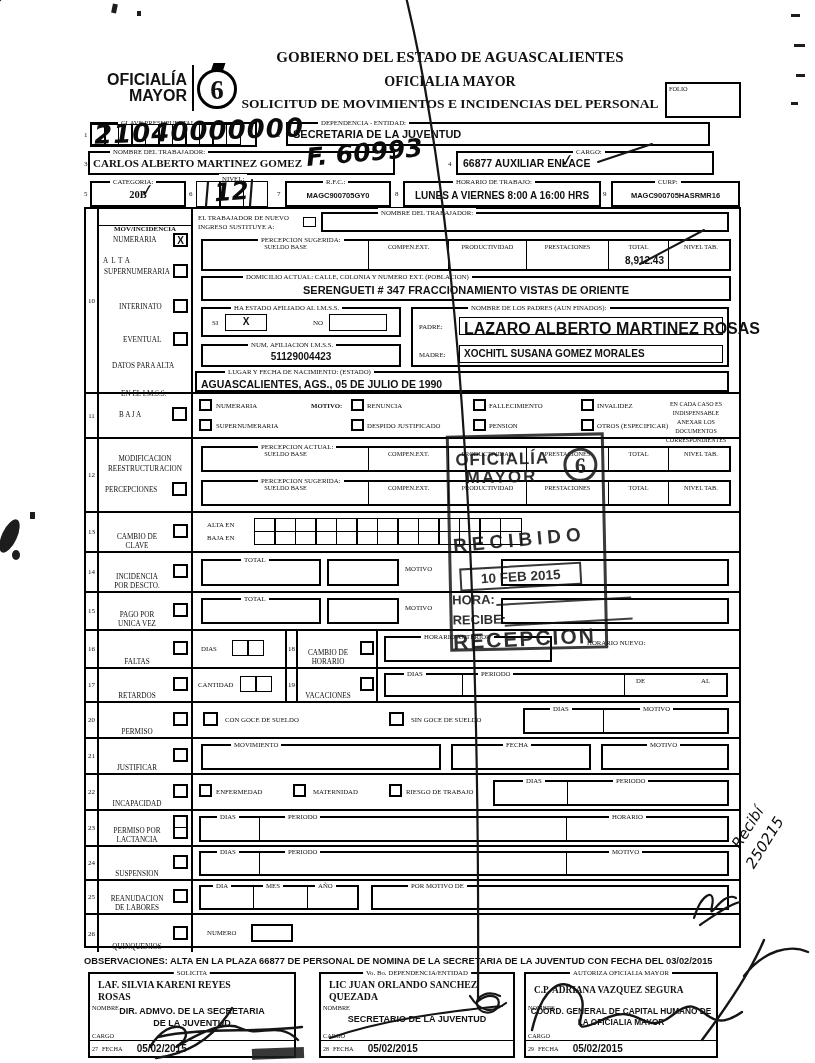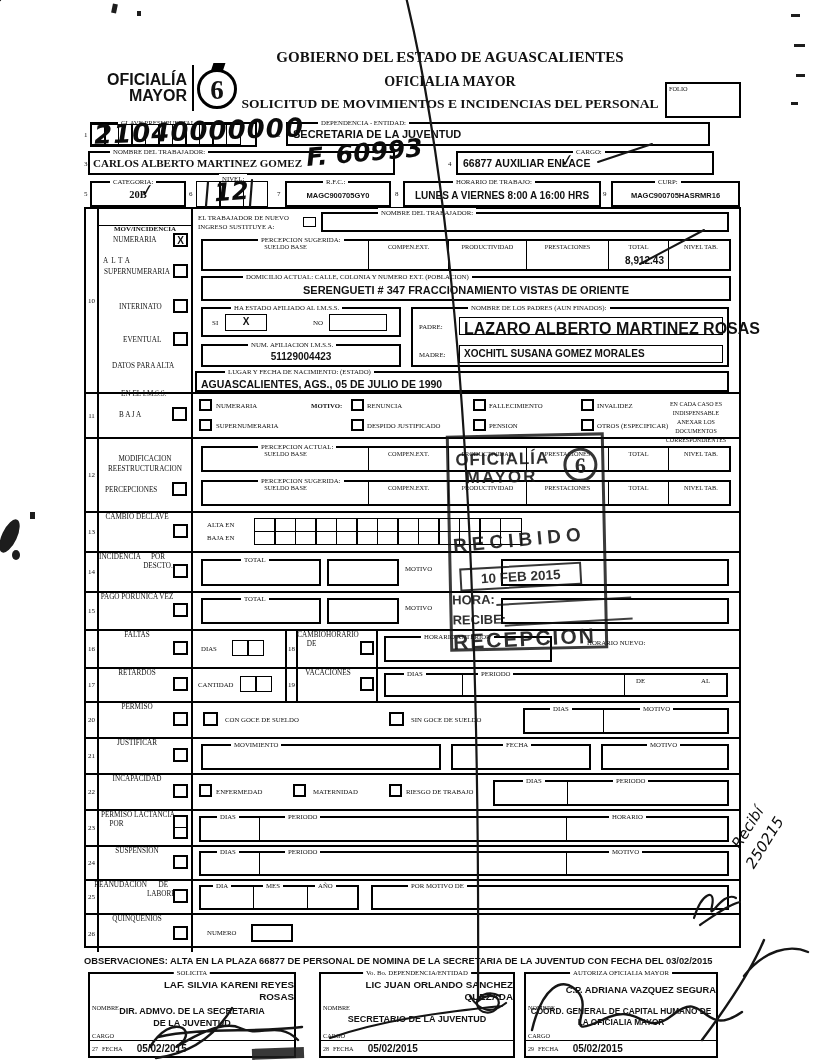--- a/index.html
+++ b/index.html
@@ -15,37 +15,37 @@
   .cb.double{height:24px}
   .cb.double::after{content:"";position:absolute;left:0;right:0;top:50%;border-top:1.5px solid #000}
   .hw{font-family:"DejaVu Sans",sans-serif;font-style:italic;color:#0b0b0b;white-space:nowrap}
   .fnum{position:absolute;font-size:7px}
   
   .ftable{position:absolute;left:84px;top:207px;width:657px;height:741px;border:2.5px solid #000;display:flex;flex-direction:column}
   .sec{position:relative;display:flex;border-bottom:2px solid #000;flex:none}
   .sec.last{border-bottom:none}
   .numcol{width:13px;border-right:2px solid #000;display:flex;align-items:center;justify-content:center;font-size:7px;flex:none}
   .labcol{width:94px;border-right:2px solid #000;position:relative;flex:none;font-size:7.2px;text-align:center}
-  .labmid{display:flex;flex-direction:row;justify-content:center;height:100%;padding-right:16px;line-height:9px}
+  .labmid{display:flex;flex-direction:column;justify-content:flex-end;height:100%;padding-right:16px;line-height:9px}
   .labcol .cb{right:3px;top:50%;margin-top:-8px}
   .content{flex:1;position:relative}
   .vline{position:absolute;top:0;bottom:0;border-left:1.5px solid #000}
   .pcols{display:flex;height:100%}
   .pcol{position:relative;height:100%;border-left:1.5px solid #000;flex:none}
   .pcol:first-child{border-left:none}
   .plab{position:absolute;top:2px;left:50%;transform:translateX(-50%);font-size:6.3px;white-space:nowrap}
   .pval{position:absolute;right:4px;bottom:3px;font-size:10px}
   .comb{display:flex}
   .comb>div{border:1.5px solid #000;margin-left:-1.5px}
   .subnum{width:13px;border-left:2px solid #000;border-right:2px solid #000;display:flex;align-items:center;justify-content:center;font-size:7px;flex:none}
   .sublab{width:80px;position:relative;border-right:2px solid #000;font-size:7.2px;text-align:center;flex:none}
   
   .sigbox{position:absolute;border:2px solid #000;height:86px;background:#fff}
   .sigbottom{position:absolute;left:0;right:0;bottom:0;height:16px;border-top:1.5px solid #000;display:flex;align-items:center}
-  .signame{position:absolute;left:8px;right:0;text-align:right;font-family:Liberation Sans, sans-serif;font-weight:bold;font-size:9.8px;line-height:12px}
+  .signame{position:absolute;left:8px;right:0;text-align:left;font-family:Liberation Serif, serif;font-weight:bold;font-size:9.8px;line-height:12px}
   .sigcargo{position:absolute;left:0;right:0;text-align:center;font-family:"Liberation Sans",sans-serif;font-weight:bold;font-size:9px;line-height:11px}
   .side-lbl{position:absolute;left:2px;font-size:6.3px}
   
   .stamp{position:absolute;left:448px;top:434px;width:158px;height:216px;border:3px solid rgba(15,15,15,.82);
          transform:rotate(-1.2deg);z-index:60;pointer-events:none;overflow:visible;
          font-family:"Liberation Sans",sans-serif;font-weight:bold;color:rgba(18,18,18,.88)}
   .art{position:absolute;background:#1d1d1d}
   svg.overlay{position:absolute;left:0;top:0;z-index:55;pointer-events:none}
 </style>
 </head>

